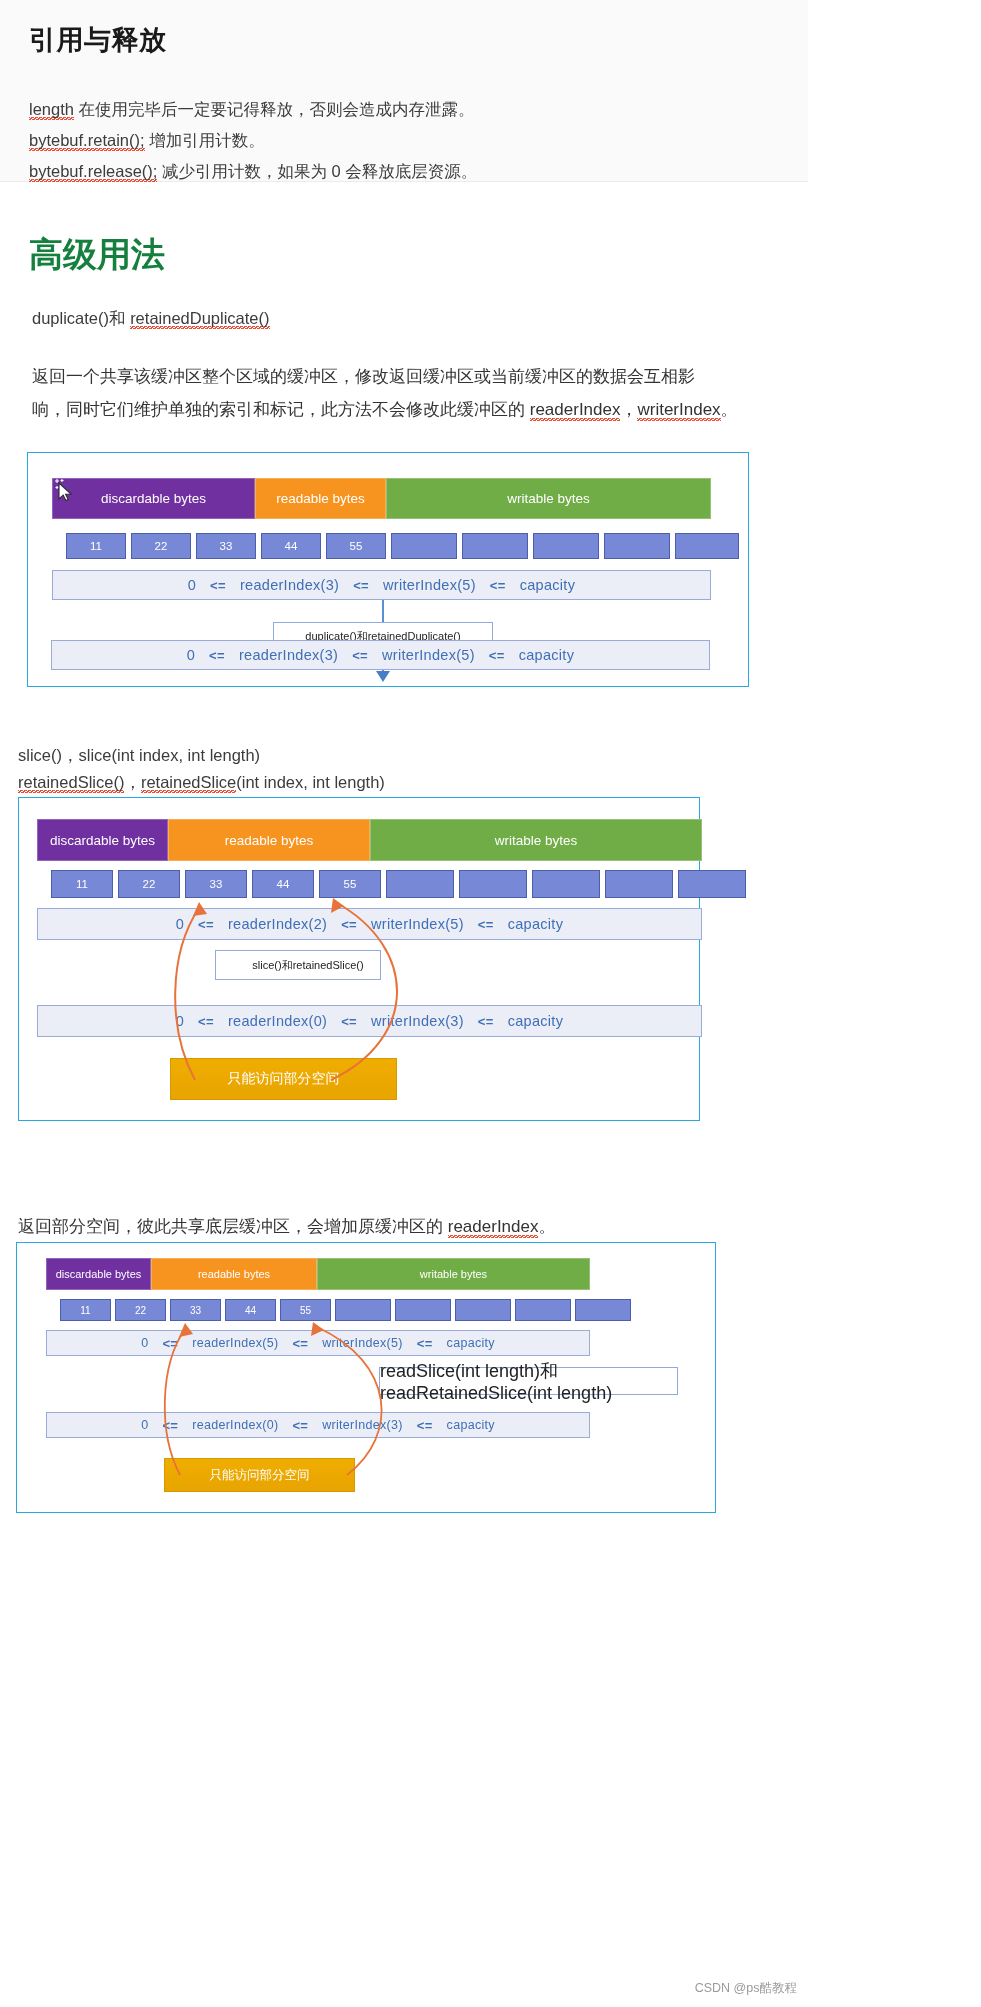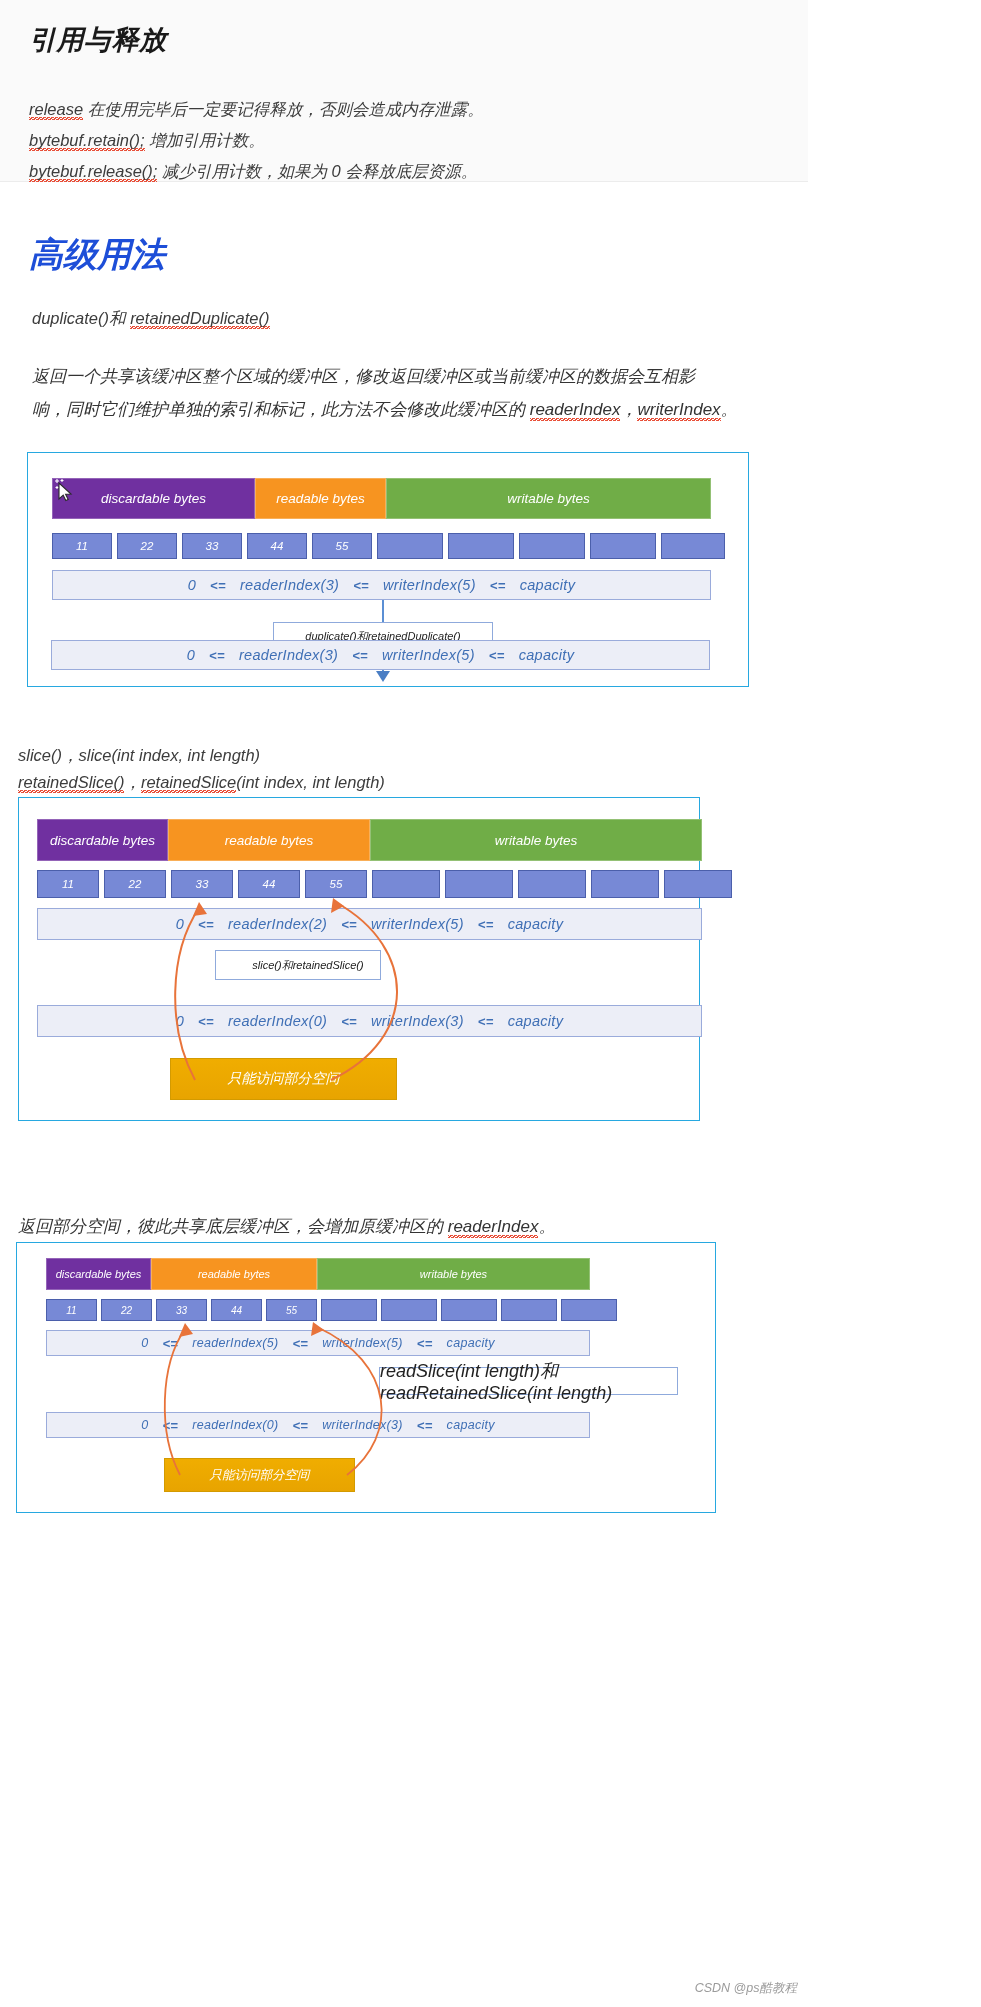--- a/index.html
+++ b/index.html
@@ -3,27 +3,27 @@
 <meta charset="utf-8">
 <style>
   html,body{margin:0;padding:0;}
   body{
     width:981px;
     background:#ffffff;
     font-family:"Liberation Sans","DejaVu Sans",sans-serif;
     color:#2b2b2b;
     -webkit-font-smoothing:antialiased;
   }
-  .page{position:relative;width:815px;min-height:2007px;background:#fff;overflow:hidden;font-style:italic;}
+  .page{position:relative;width:815px;min-height:2007px;background:#fff;overflow:hidden;}
 
   
   .sect-title{
     font-size:27px;font-weight:700;color:#1a1a1a;letter-spacing:.5px;
   }
-  .h-big{font-size:34px;font-weight:700;color:#1d4ed8;}
+  .h-big{font-size:34px;font-weight:700;color:#15803d;}
   .para{font-size:17px;line-height:33px;color:#333;}
   .mono-ish{font-size:16.5px;line-height:31px;color:#3c3c3c;}
   .sq{ 
     text-decoration:none;
     background-image:
       repeating-linear-gradient(135deg,
         #e8503a 0 1px, transparent 1px 2px),
       none;
     background-repeat:repeat-x;
     background-size:4px 3px;
@@ -49,21 +49,21 @@
   .band{position:absolute;display:flex;height:41px;box-sizing:border-box;}
   .band .seg{
     display:flex;align-items:center;justify-content:center;
     color:#fff;font-size:13.5px;box-sizing:border-box;
     border:1px solid rgba(255,255,255,.25);
   }
   .seg.discard{background:#7030a0;}
   .seg.readable{background:#f79420;}
   .seg.writable{background:#70ad47;}
 
-  .cells{position:absolute;display:flex;gap:5px;}
+  .cells{position:absolute;display:flex;gap:5px;margin-left:14px;}
   .cell{
     background:#7789d6;border:1.4px solid #4b5fab;
     color:#fff;font-size:11.5px;display:flex;align-items:center;justify-content:center;
     box-sizing:border-box;height:26px;
   }
   .idxbar{
     position:absolute;box-sizing:border-box;
     background:#eceef7;border:1.2px solid #9aabdb;
     display:flex;align-items:center;justify-content:center;
     color:#3f6fb5;font-size:14.5px;height:30px;letter-spacing:.3px;
@@ -99,21 +99,21 @@
 </head>
 <body>
 
 <div class="page">
 
   <div class="topcard">
     <div class="inner">
       <div class="sect-title">引用与释放</div>
       <div class="lines">
         <div class="mono-ish">
-          <span class="sq">release</span><span> 在使用完毕后一定要记得释放，否则会造成内存泄露。</span>
+          <span class="sq">length</span><span> 在使用完毕后一定要记得释放，否则会造成内存泄露。</span>
         </div>
         <div class="mono-ish">
           <span class="sq">bytebuf.retain();</span><span> 增加引用计数。</span>
         </div>
         <div class="mono-ish">
           <span class="sq">bytebuf.release();</span><span> 减少引用计数，如果为 0 会释放底层资源。</span>
         </div>
       </div>
     </div>
   </div>

